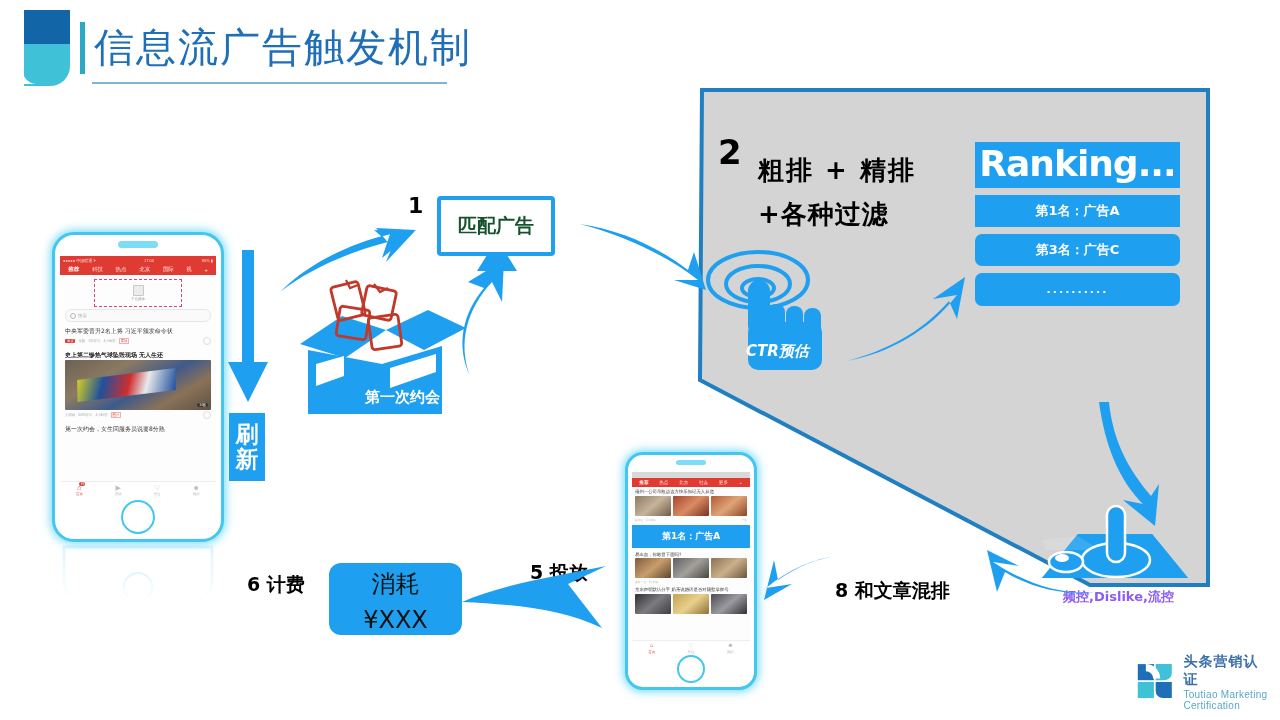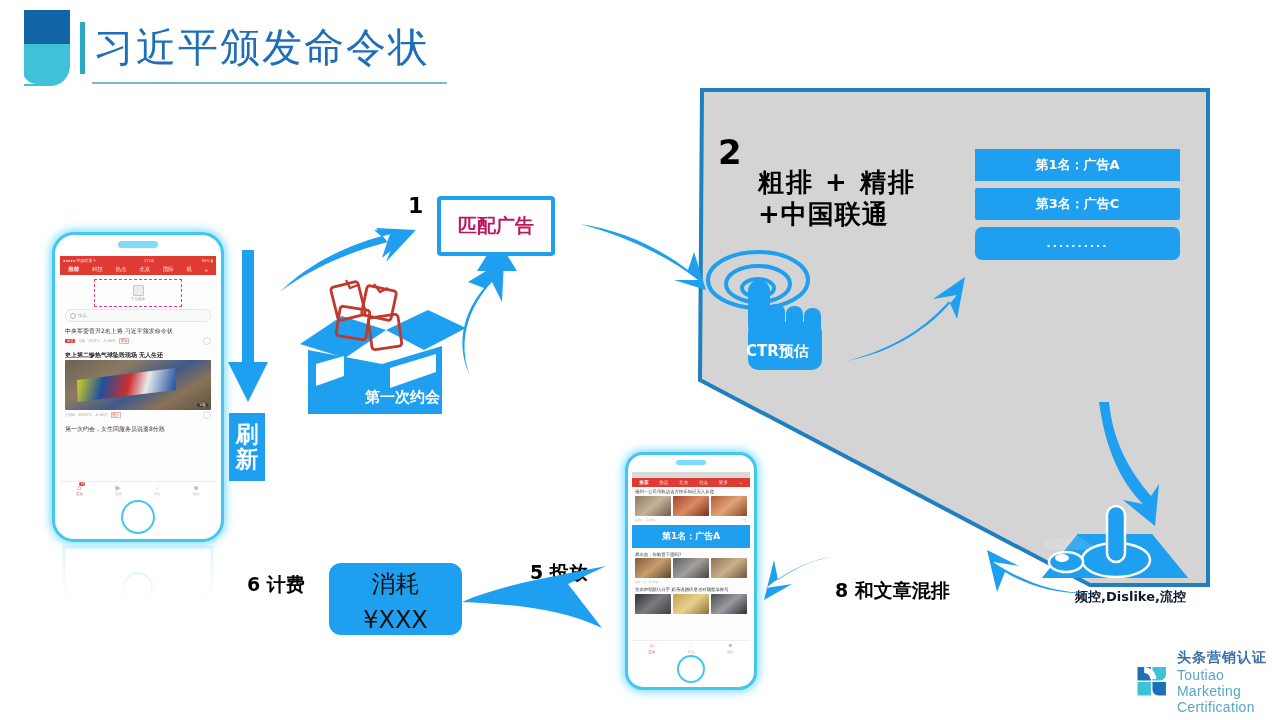--- a/index.html
+++ b/index.html
@@ -100,80 +100,80 @@
   #ranking-panel{left:975px;top:142px;width:205px;}
   #ranking-heading{
     background:#1f9ff0;color:#fff;font-size:36px;font-weight:bold;letter-spacing:-1px;
     text-align:center;line-height:1.12;padding:2px 0 4px 0;
     font-family:"DejaVu Sans","Liberation Sans",sans-serif;
   }
   .rank-row{
     background:#1f9ff0;color:#fff;font-size:13px;font-weight:bold;text-align:center;
     padding:7px 0;margin-top:7px;font-family:"DejaVu Sans","Liberation Sans",sans-serif;
   }
-  .rank-row.r3{border-radius:2px;}
+  .rank-row.r3{border-radius:7px;}
   .rank-row.r4{border-radius:7px;outline:1px solid #f2b9c0;}
   .rank-row.rdots{border-radius:7px;font-size:11px;letter-spacing:2px;padding:10px 0;}
 
   
   .lbl{font-weight:bold;color:#000;font-family:"DejaVu Sans","Liberation Sans",sans-serif;}
   #step-two-number{left:718px;top:132px;font-size:34px;}
-  #stage-text-line1{left:758px;top:165px;font-size:26px;letter-spacing:2px;}
+  #stage-text-line1{left:758px;top:153px;font-size:26px;letter-spacing:2px;}
   #stage-text-line2{left:758px;top:197px;font-size:26px;letter-spacing:1px;}
   #step-one-number{left:408px;top:193px;font-size:22px;}
   #step-four-label{left:835px;top:578px;font-size:19px;}
   #step-five-label{left:530px;top:560px;font-size:19px;}
   #step-six-label{left:247px;top:572px;font-size:19px;text-align:right;}
-  #joystick-label{left:1063px;top:588px;font-size:13px;color:#0f172a;font-weight:bold;white-space:nowrap;
-    font-family:"DejaVu Sans","Liberation Sans",sans-serif;margin-left:12px;}
+  #joystick-label{left:1063px;top:588px;font-size:13px;color:#8b5cf6;font-weight:bold;white-space:nowrap;
+    font-family:"DejaVu Sans","Liberation Sans",sans-serif;}
   #ctr-label{left:746px;top:342px;font-size:15px;color:#fff;font-weight:bold;
-    font-family:"DejaVu Sans","Liberation Sans",sans-serif;z-index:6;}
+    font-family:"DejaVu Sans","Liberation Sans",sans-serif;z-index:6;font-style:italic;}
   #warehouse-label{left:365px;top:388px;font-size:15px;color:#fff;font-weight:bold;
     font-family:"DejaVu Sans","Liberation Sans",sans-serif;z-index:6;}
 
   
   #monitor{left:437px;top:196px;width:118px;height:60px;}
   #monitor-frame{position:absolute;inset:0;border:4px solid #1f9ff0;background:#fff;border-radius:4px;
     display:flex;align-items:center;justify-content:center;}
-  #monitor-label{font-size:19px;font-weight:bold;color:#be185d;
+  #monitor-label{font-size:19px;font-weight:bold;color:#14532d;
     font-family:"DejaVu Sans","Liberation Sans",sans-serif;}
 
   
   #refresh-box{left:229px;top:413px;width:36px;height:68px;background:#1f9ff0;
     display:flex;flex-direction:column;align-items:center;justify-content:center;}
   #refresh-box span{color:#fff;font-size:23px;font-weight:bold;line-height:1.08;
     font-family:"DejaVu Sans","Liberation Sans",sans-serif;}
 
   
   #cost-box{left:329px;top:563px;width:133px;height:72px;background:#1f9ff0;border-radius:12px;
     display:flex;flex-direction:column;align-items:center;justify-content:center;}
   #cost-box span{color:#111;font-size:24px;line-height:1.15;
     font-family:"DejaVu Sans","Liberation Sans",sans-serif;margin-top:8px;}
 
   
   #brand{left:1136px;top:660px;width:136px;height:44px;display:flex;align-items:center;gap:8px;}
   #brand-text-cn{font-size:14px;color:#3b6fa8;font-weight:bold;letter-spacing:1px;
     font-family:"DejaVu Sans","Liberation Sans",sans-serif;}
-  #brand-text-en1,#brand-text-en2{font-size:14px;color:#5aa7c9;letter-spacing:.3px;
+  #brand-text-en1,#brand-text-en2{font-size:10px;color:#5aa7c9;letter-spacing:.3px;
     font-family:"Liberation Sans",sans-serif;}
 </style>
 </head>
 <body>
 
 <svg class="abs" id="logo-mark" viewBox="0 0 52 78" width="52" height="78">
   <rect x="2" y="2" width="46" height="34" fill="#1266a8"></rect>
   <path d="M2 36 h46 v18 a22 22 0 0 1 -22 22 h-24 z" fill="#3fc1d8"></path>
   <rect x="2" y="36" width="46" height="18" fill="#3fc1d8"></rect>
   <path d="M2 54 h24 a0 0 0 0 0 0 0 v22 a24 24 0 0 1 -24 -22 z" fill="#ffffff"></path>
   <path d="M2 36 h46 v22 a20 20 0 0 1 -20 20 h-26 z" fill="#3fc1d8"></path>
   <path d="M2 56 v20 h12 a14 14 0 0 1 -12 -20 z" fill="#ffffff"></path>
 </svg>
 
 <div class="abs" id="title-bar"></div>
-<div class="abs" id="page-title">习近平颁发命令状</div>
+<div class="abs" id="page-title">信息流广告触发机制</div>
 <div class="abs" id="title-rule"></div>
 
 <svg class="abs" id="stage-polygon" viewBox="0 0 525 515" width="525" height="515">
   <polygon points="12,10 518,10 518,505 400,505 10,300" fill="#d4d4d4" stroke="#1f7fc0" stroke-width="4" stroke-linejoin="miter"></polygon>
 </svg>
 
 <div class="abs" id="phone-one">
   <div class="phone-shell"></div>
   <div class="phone-speaker" style="top:9px;width:40px;height:7px;"></div>
   <div class="phone-screen" style="left:8px;top:24px;right:8px;bottom:44px;">
@@ -316,39 +316,40 @@
   </div>
 </div>
 <svg class="abs" style="left:469px;top:255px;" viewBox="0 0 56 18" width="56" height="18">
   <polygon points="18,0 38,0 48,16 8,16" fill="#1f9ff0"></polygon>
 </svg>
 
 <div class="abs lbl" id="step-one-number">1</div>
 
 <div class="abs lbl" id="step-two-number">2</div>
 <div class="abs lbl" id="stage-text-line1">粗排 + 精排</div>
-<div class="abs lbl" id="stage-text-line2">+中国联通</div>
+<div class="abs lbl" id="stage-text-line2">+各种过滤</div>
 
 <svg class="abs" style="left:700px;top:246px;" viewBox="0 0 140 128" width="140" height="128">
   <ellipse cx="58" cy="34" rx="50" ry="28" fill="none" stroke="#1f9ff0" stroke-width="4"></ellipse>
   <ellipse cx="58" cy="38" rx="32" ry="18" fill="none" stroke="#1f9ff0" stroke-width="4"></ellipse>
   <ellipse cx="58" cy="42" rx="16" ry="9" fill="none" stroke="#1f9ff0" stroke-width="4"></ellipse>
   <rect x="48" y="34" width="22" height="56" rx="11" fill="#1f9ff0"></rect>
   <rect x="68" y="58" width="17" height="32" rx="8" fill="#1f9ff0"></rect>
   <rect x="86" y="60" width="17" height="30" rx="8" fill="#1f9ff0"></rect>
   <rect x="104" y="62" width="17" height="28" rx="8" fill="#1f9ff0"></rect>
   <rect x="48" y="76" width="74" height="48" rx="10" fill="#1f9ff0"></rect>
 </svg>
 <div class="abs" id="ctr-label">CTR预估</div>
 
 <svg class="abs" style="left:845px;top:275px;" viewBox="0 0 125 90" width="125" height="90">
   <path d="M2 86 C44 78 84 56 112 20 L88 24 L120 2 L112 44 L104 26 C76 58 40 76 2 86 Z" fill="#1f9ff0"></path>
 </svg>
 
 <div class="abs" id="ranking-panel">
+  <div id="ranking-heading">Ranking...</div>
   <div class="rank-row r1">第1名：广告A</div>
   <div class="rank-row r3">第3名：广告C</div>
   <div class="rank-row rdots">..........</div>
 </div>
 
 <svg class="abs" style="left:1085px;top:400px;" viewBox="0 0 90 130" width="90" height="130">
   <path d="M14 2 C20 46 34 80 58 104 L38 100 L70 126 L74 84 L66 96 C44 70 28 42 24 2 Z" fill="#1f9ff0"></path>
 </svg>
 
 <svg class="abs" style="left:1040px;top:500px;" viewBox="0 0 150 95" width="150" height="95">

